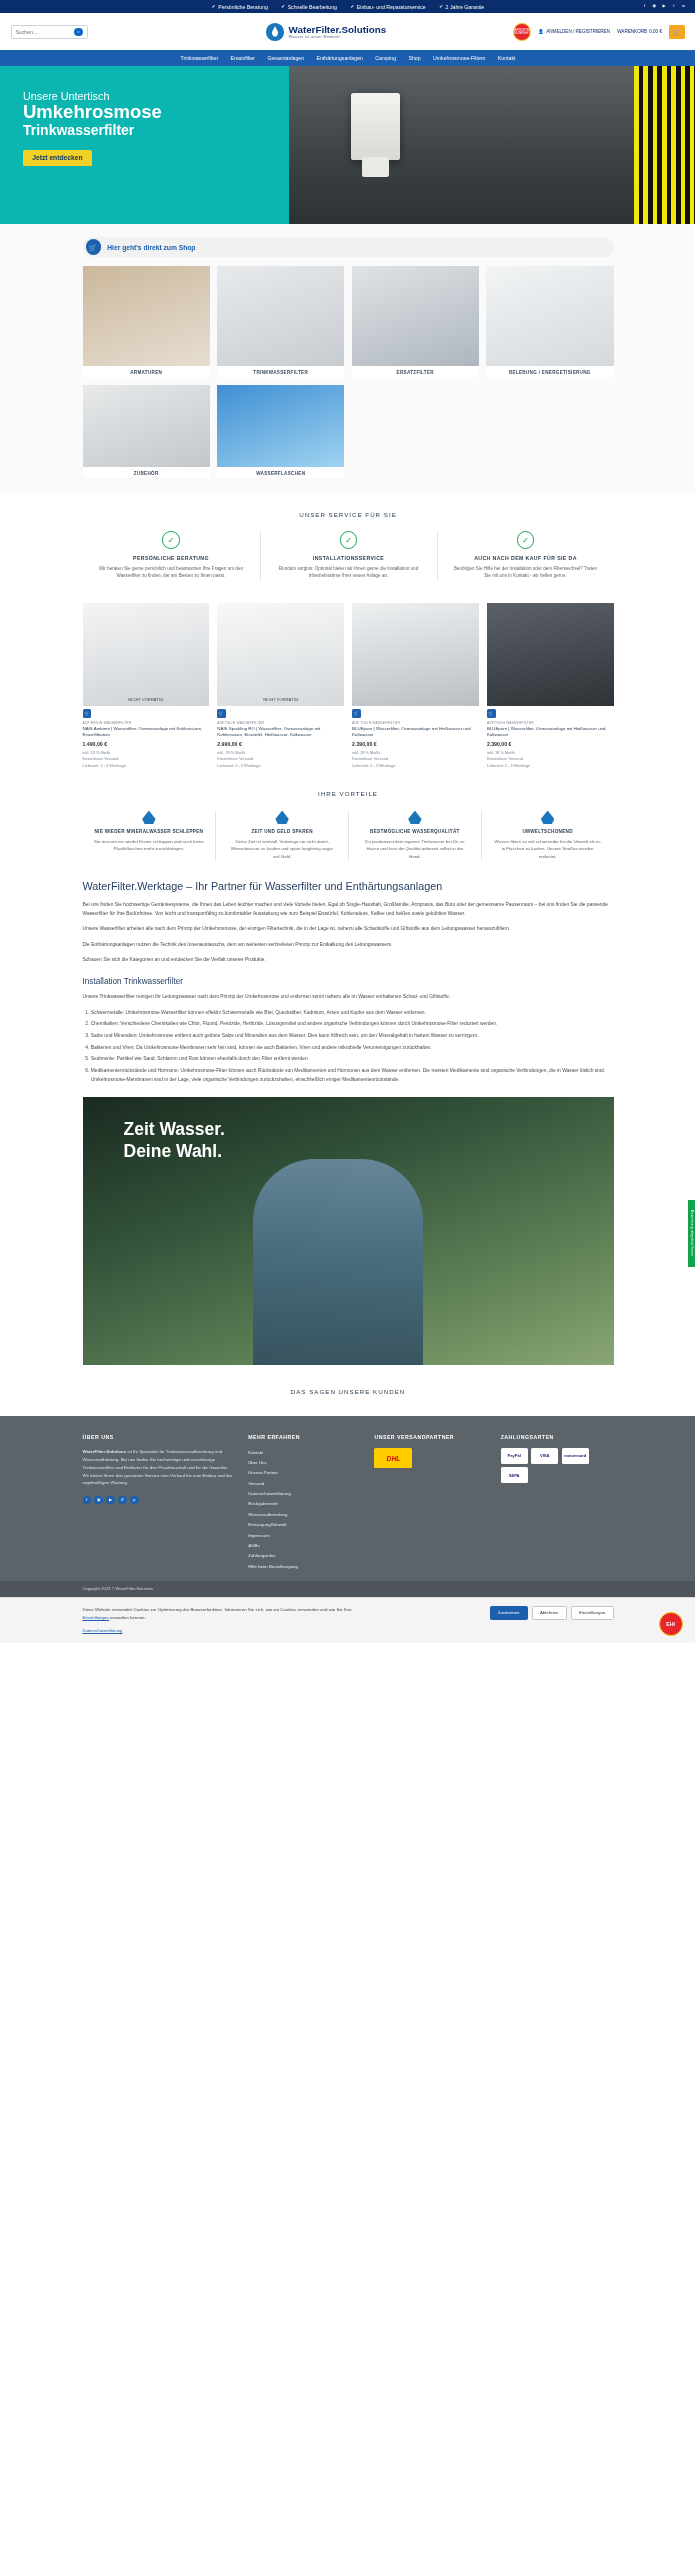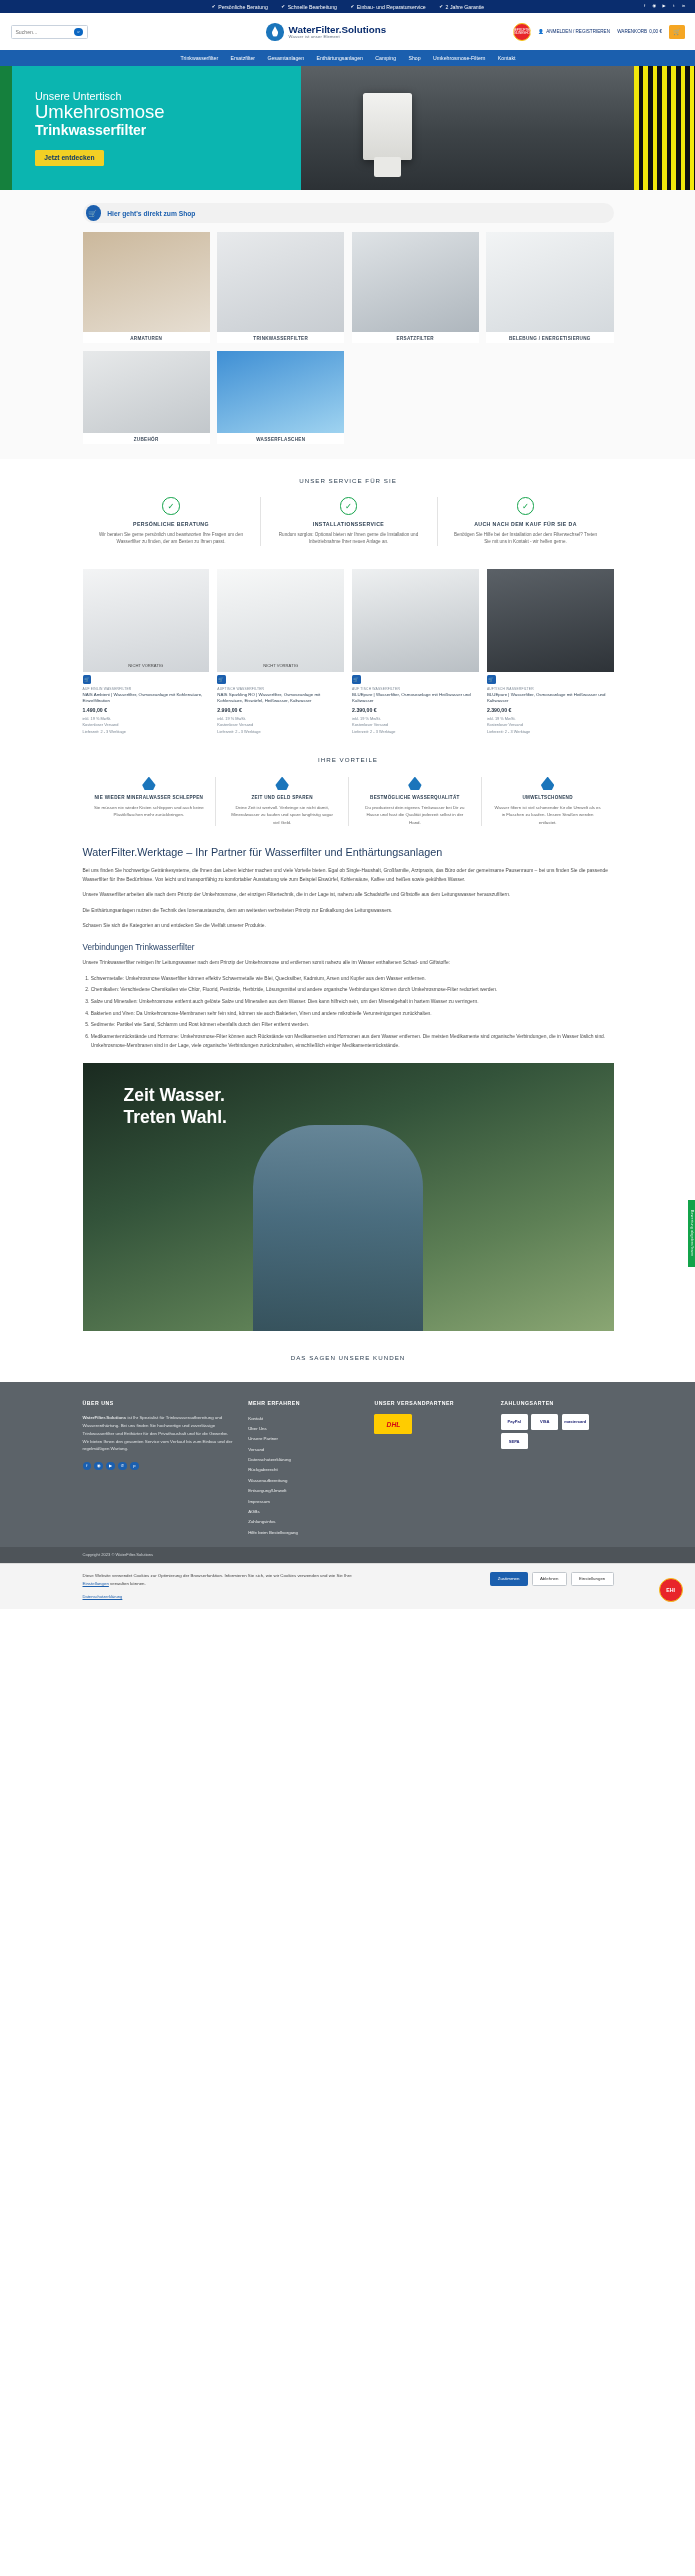--- a/index.html
+++ b/index.html
@@ -87,29 +87,28 @@
   .nav {
     background: #1b5fae;
     height: 15.5px;
     display: flex; align-items: center; justify-content: center;
     gap: 12.4px;
   }
   .nav a { color: #fff; font-size: 5.2px; text-decoration: none; white-space: nowrap; }
 
   
   .hero {
-    height: 124px; display: flex; position: relative; overflow: hidden;
+    height: 158px; display: flex; position: relative; overflow: hidden;
     background: #15803d;
-    padding-left: 12px;
   }
   .hero-left {
     width: 289px; background: #0bb5b0; padding: 24px 0 0 23px; color: #fff; position: relative; z-index: 2;
   }
   .hero-l1 { font-size: 10.8px; font-weight: normal; }
-  .hero-l2 { font-size: 18.5px; font-weight: normal; line-height: 1.12; }
+  .hero-l2 { font-size: 18.5px; font-weight: bold; line-height: 1.12; }
   .hero-l3 { font-size: 14px; font-weight: bold; line-height: 1.12; margin-bottom: 11.3px; }
   .hero-cta {
     display: inline-block; background: #f2d024; color: #103a66;
     font-size: 6.7px; font-weight: bold; padding: 4.6px 9.3px; border-radius: 1.5px; cursor: pointer;
   }
   .hero-img {
     flex: 1; background: linear-gradient(180deg,#5b6165 0%, #3d4347 55%, #2c3135 100%);
     position: relative;
   }
   .hero-dispenser {
@@ -493,36 +492,36 @@
       </div>
     </div>
   </div>
 
   <div class="article">
     <h1>WaterFilter.Werktage – Ihr Partner für Wasserfilter und Enthärtungsanlagen</h1>
     <p>Bei uns finden Sie hochwertige Getränkesysteme, die Ihnen das Leben leichter machen und viele Vorteile bieten. Egal ob Single-Haushalt, Großfamilie, Arztpraxis, das Büro oder der gemeinsame Pausenraum – bei uns finden Sie die passende Wasserfilter für Ihre Bedürfnisse. Von leicht und transportfähig zu komfortabler Ausstattung wie zum Beispiel Eiswürfel, Kohlensäure, Kaffee und heißes sowie gekühltes Wasser.</p>
     <p>Unsere Wasserfilter arbeiten alle nach dem Prinzip der Umkehrosmose, der einzigen Filtertechnik, die in der Lage ist, nahezu alle Schadstoffe und Giftstoffe aus dem Leitungswasser herauszufiltern.</p>
     <p>Die Enthärtungsanlagen nutzen die Technik des Ionenaustauschs, dem am weitesten verbreiteten Prinzip zur Entkalkung des Leitungswassers.</p>
     <p>Schauen Sie sich die Kategorien an und entdecken Sie die Vielfalt unserer Produkte.</p>
-    <h2>Verbindungen Trinkwasserfilter</h2>
+    <h2>Installation Trinkwasserfilter</h2>
     <p>Unsere Trinkwasserfilter reinigen Ihr Leitungswasser nach dem Prinzip der Umkehrosmose und entfernen somit nahezu alle im Wasser enthaltenen Schad- und Giftstoffe:</p>
     <ol>
       <li>Schwermetalle: Umkehrosmose Wasserfilter können effektiv Schwermetalle wie Blei, Quecksilber, Kadmium, Arsen und Kupfer aus dem Wasser entfernen.</li>
       <li>Chemikalien: Verschiedene Chemikalien wie Chlor, Fluorid, Pestizide, Herbizide, Lösungsmittel und andere organische Verbindungen können durch Umkehrosmose-Filter reduziert werden.</li>
       <li>Salze und Mineralien: Umkehrosmose entfernt auch gelöste Salze und Mineralien aus dem Wasser. Dies kann hilfreich sein, um den Mineralgehalt in hartem Wasser zu verringern.</li>
       <li>Bakterien und Viren: Da Umkehrosmose-Membranen sehr fein sind, können sie auch Bakterien, Viren und andere mikrobielle Verunreinigungen zurückhalten.</li>
       <li>Sedimente: Partikel wie Sand, Schlamm und Rost können ebenfalls durch den Filter entfernt werden.</li>
       <li>Medikamentenrückstände und Hormone: Umkehrosmose-Filter können auch Rückstände von Medikamenten und Hormonen aus dem Wasser entfernen. Die meisten Medikamente sind organische Verbindungen, die in Wasser löslich sind. Umkehrosmose-Membranen sind in der Lage, viele organische Verbindungen zurückzuhalten, einschließlich einiger Medikamentenrückstände.</li>
     </ol>
   </div>
 
   <div class="banner">
     <div class="banner-txt">
       <div>Zeit Wasser.</div>
-      <div>Treten Wahl.</div>
+      <div>Deine Wahl.</div>
     </div>
     <div class="banner-person"></div>
   </div>
 
   <div class="testi">
     <div class="section-title" style="margin-bottom:0">DAS SAGEN UNSERE KUNDEN</div>
   </div>
 
   <div class="footer">
     <div class="footer-inner">

